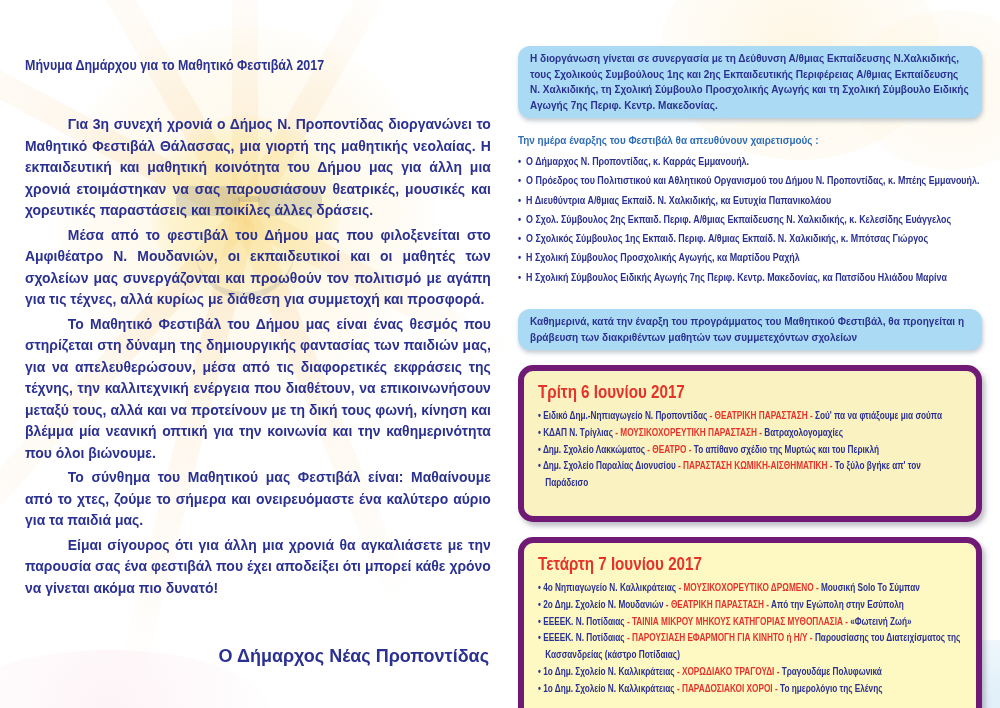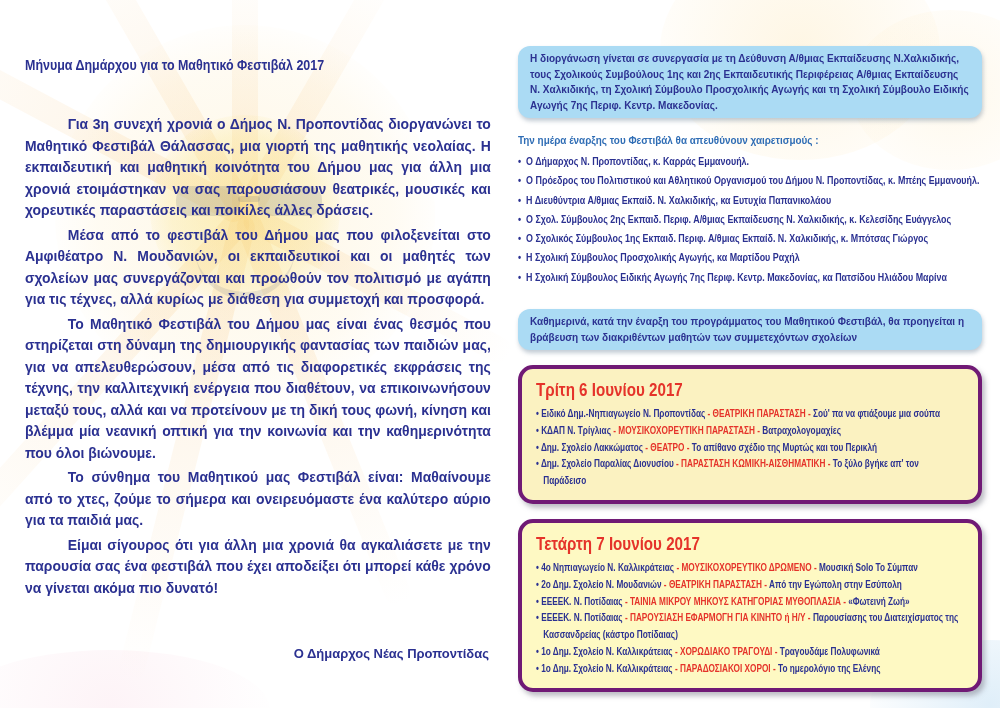--- a/index.html
+++ b/index.html
@@ -23,35 +23,35 @@
   .bridge{position:absolute;left:238px;top:196px;width:22px;height:6px;background:rgba(110,115,125,0.20);border-radius:3px;}
   .smile{position:absolute;left:195px;top:240px;width:100px;height:52px;
     border-bottom:7px solid rgba(140,140,150,0.20);border-radius:0 0 55px 55px;}
   
   .left-col{position:absolute;left:25px;top:57px;width:466px;z-index:2;}
   .doc-title{font-size:14.5px;letter-spacing:0;transform:scaleX(0.86);transform-origin:0 0;width:116%;margin:0 0 40px 0;}
   .message{font-size:15px;line-height:21.5px;text-align:justify;
     transform:scaleX(0.93);transform-origin:0 0;width:107.5%;}
   .message p{margin:0 0 3px 0;text-indent:46px;}
   .signature{margin-top:48px;text-align:right;padding-right:2px;}
-  .sig-role{font-size:13px;}
+  .sig-role{font-size:18px;}
   .sig-name{font-size:17px;margin-top:3px;}
   
   .right-col{position:absolute;left:518px;top:46px;width:464px;z-index:2;}
   .info-box{background:#abdbf4;border-radius:12px;padding:5px 12px;
     box-shadow:1px 3px 4px rgba(120,140,160,0.45);}
   .info-box .txt{font-size:10.8px;line-height:15.5px;margin:0;
     transform:scaleX(0.93);transform-origin:0 0;width:107.5%;}
   .greetings-header{font-size:11px;color:#2f6db5;margin-top:16px;
     transform:scaleX(0.90);transform-origin:0 0;width:111%;}
   .speakers{margin-top:6px;transform:scaleX(0.84);transform-origin:0 0;width:119%;}
   .speaker{font-size:10.6px;line-height:19.3px;white-space:nowrap;}
   .speaker .bullet{margin-right:3px;}
   .box2{margin-top:22px;}
-  .day-box{margin-top:15px;border:4px solid #701a75;border-radius:15px;padding:7px 14px 10px 14px;
+  .day-box{margin-top:15px;border:6px solid #701a75;border-radius:15px;padding:7px 14px 24px 14px;
     box-shadow:3px 4px 5px rgba(125,125,140,0.5);}
   .day-box.yellow{background:#fbf2c1;}
   .day-box.pink{background:#fef9c3;}
   .day-heading{color:#e5332a;font-size:18.5px;margin:3px 0 5px 0;
     transform:scaleX(0.82);transform-origin:0 0;width:122%;}
   .program-list{transform:scaleX(0.80);transform-origin:0 0;width:125%;}
   .program-item{font-size:10.3px;line-height:16.8px;padding-left:9px;text-indent:-9px;}
   .cat{color:#e5332a;}
   [data-interactable="false"]{cursor:default;}
 </style>

